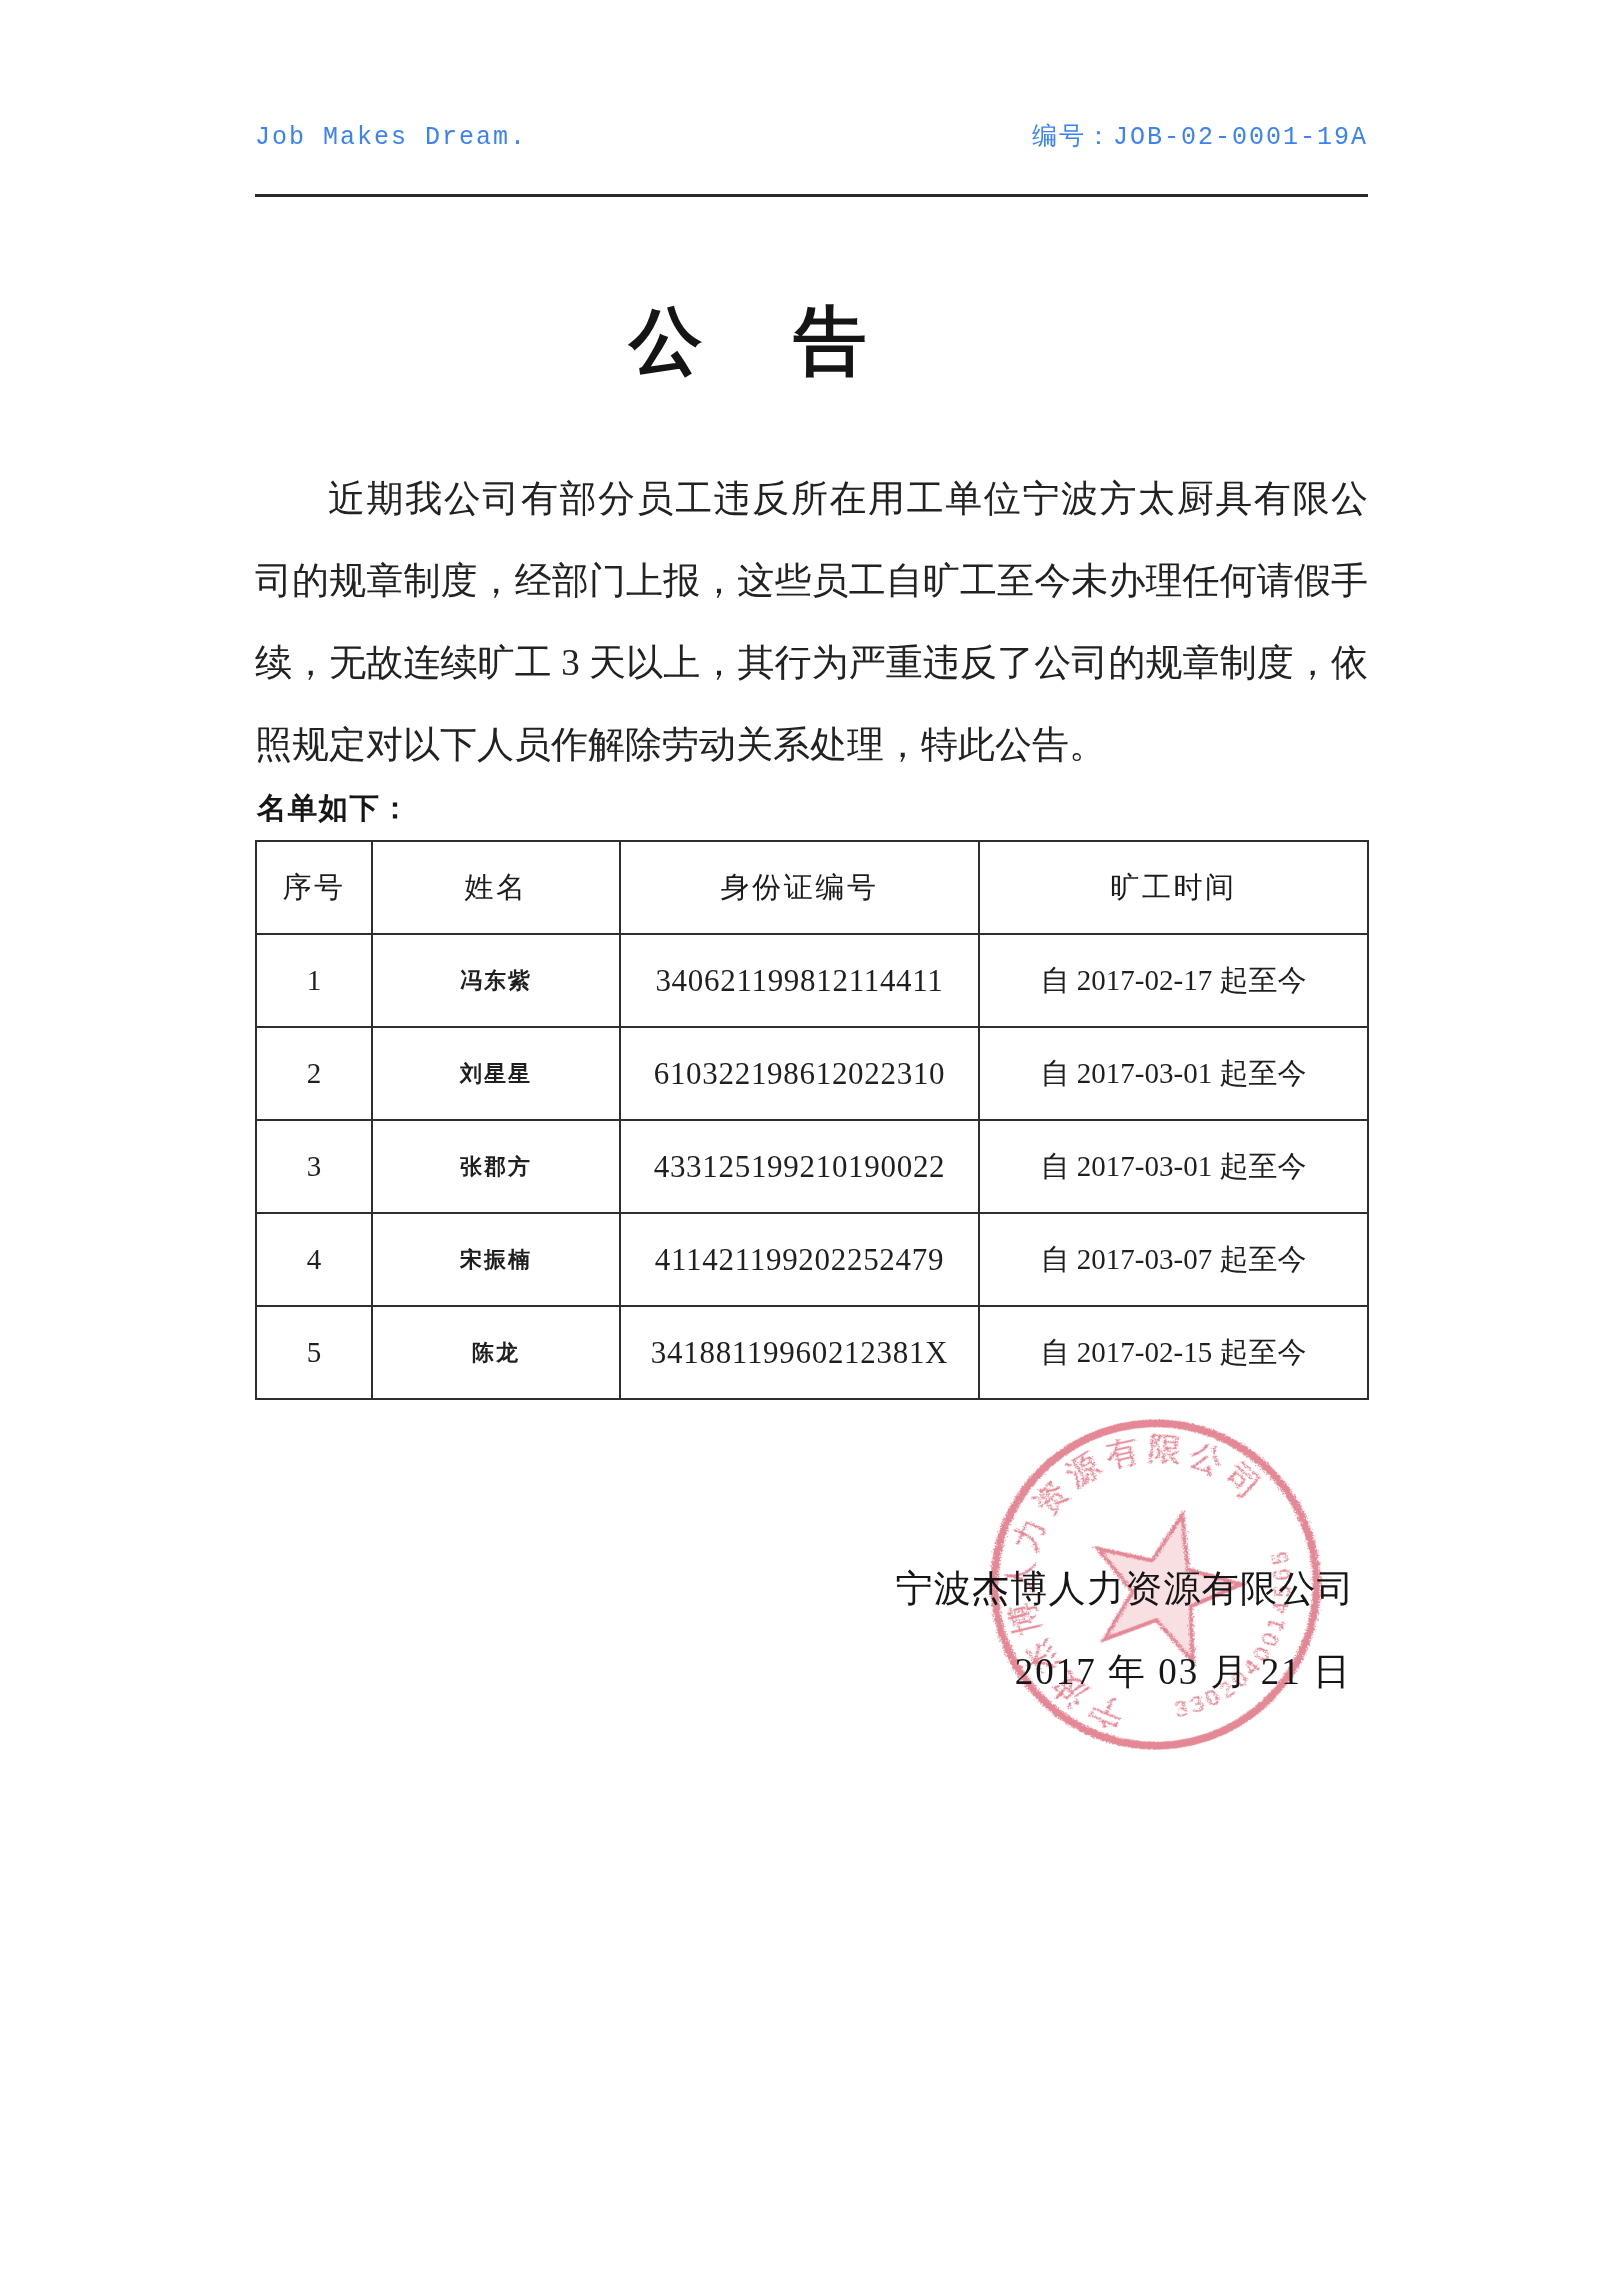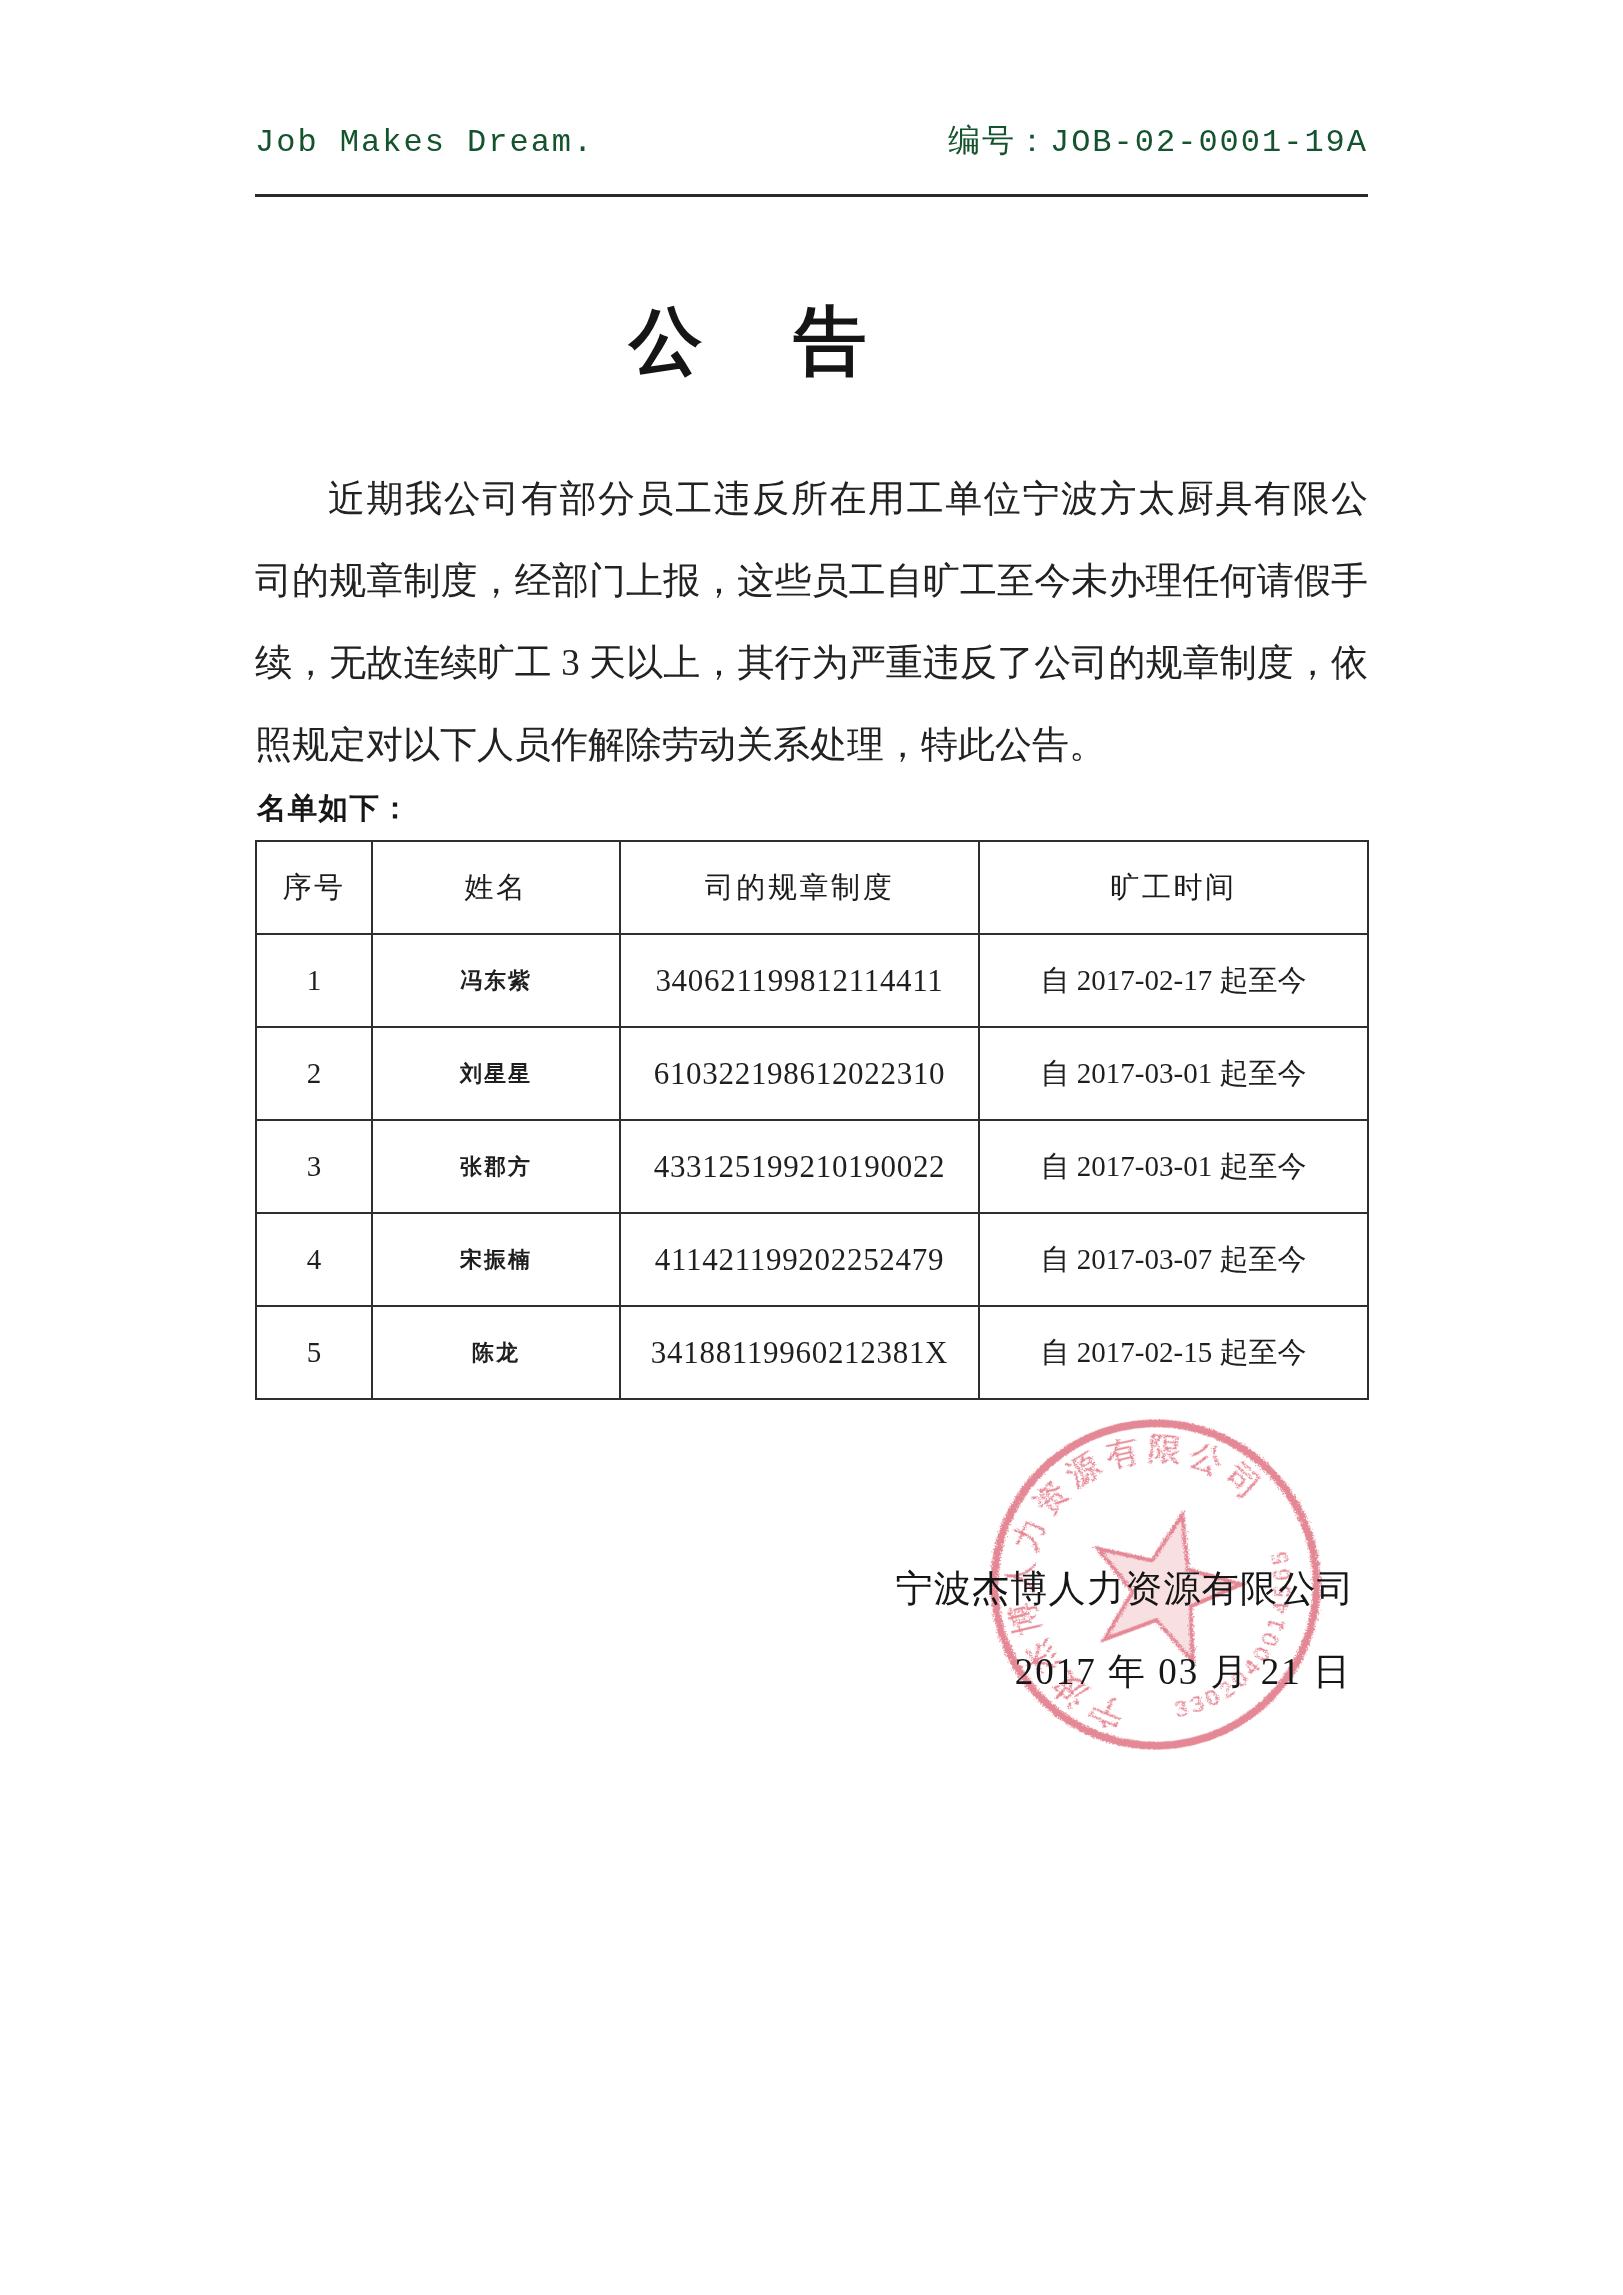--- a/index.html
+++ b/index.html
@@ -10,21 +10,21 @@
     overflow:hidden;
     font-family:"Liberation Serif","DejaVu Serif",serif;
     color:#1f1f1f;
   }
 
   
   .header-row{
     position:absolute;left:255px;top:119px;width:1113px;
     display:flex;justify-content:space-between;align-items:baseline;
     font-family:"Liberation Mono","DejaVu Sans Mono",monospace;
-    font-size:32px;color:#14532d;letter-spacing:2px;white-space:nowrap;
+    font-size:25px;color:#3b82f6;letter-spacing:2px;white-space:nowrap;
   }
   .header-rule{
     position:absolute;left:255px;top:194px;width:1113px;height:3.3px;
     background:#2a2a2a;
   }
 
   
   .doc-title{
     position:absolute;left:0;top:293px;width:1505px;
     text-align:center;
@@ -117,21 +117,21 @@
     <colgroup>
       <col style="width:116px">
         <col style="width:248px">
         <col style="width:359px">
         <col style="width:389px">
     </colgroup>
     <thead>
       <tr>
         <th>序号</th>
         <th>姓名</th>
-        <th>司的规章制度</th>
+        <th>身份证编号</th>
         <th>旷工时间</th>
       </tr>
     </thead>
     <tbody>
         <tr>
           <td class="c0">1</td>
           <td class="c1">冯东紫</td>
           <td class="c2">340621199812114411</td>
           <td class="c3">自 2017-02-17 起至今</td>
         </tr>

